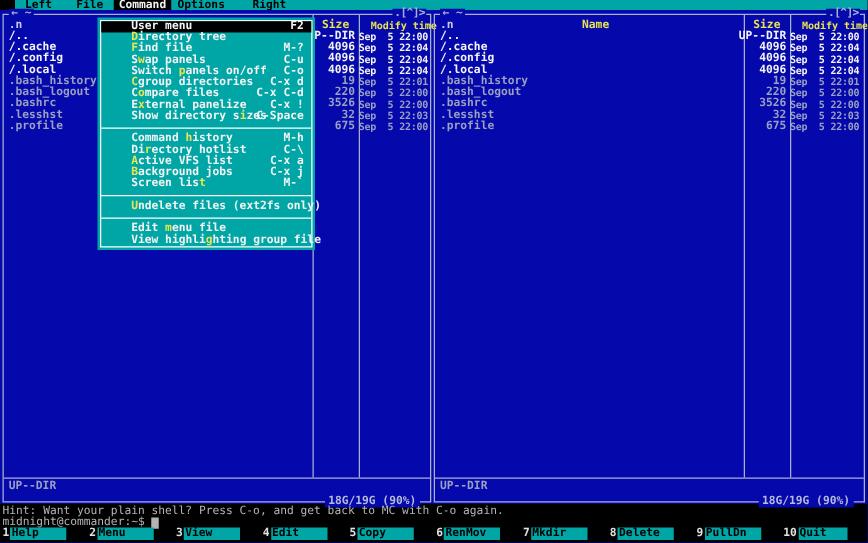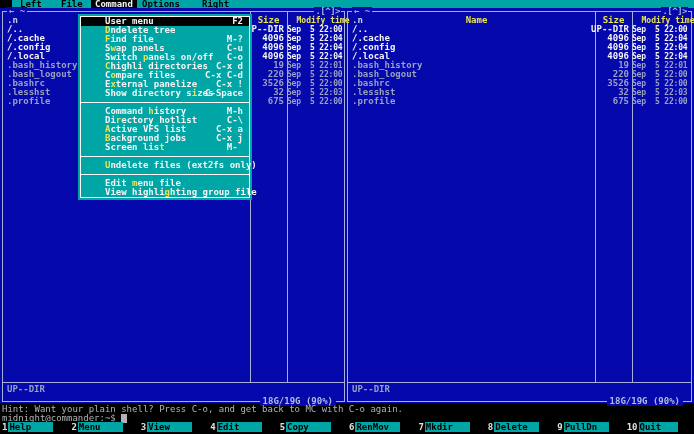--- a/index.html
+++ b/index.html
@@ -196,25 +196,25 @@
           <span class="rtime">Sep  5 22:00</span>
         </div>
       </div>
       <div class="pdivider"></div>
       <div class="ministatus">UP--DIR</div>
       <span class="pusage">18G/19G (90%)</span>
     </div>
   <div class="dropdown">
     <div class="dropdown-inner" id="dropdown-inner">
         <div class="mitem selected"><span class="pre">User menu</span><span class="hl"></span><span class="post"></span><span class="sc">F2</span></div>
-        <div class="mitem"><span class="pre"></span><span class="hl">D</span><span class="post">ndelete tree</span><span class="sc"></span></div>
+        <div class="mitem"><span class="pre"></span><span class="hl">D</span><span class="post">irectory tree</span><span class="sc"></span></div>
         <div class="mitem"><span class="pre"></span><span class="hl">F</span><span class="post">ind file</span><span class="sc">M-?</span></div>
         <div class="mitem"><span class="pre">S</span><span class="hl">w</span><span class="post">ap panels</span><span class="sc">C-u</span></div>
         <div class="mitem"><span class="pre">Switch </span><span class="hl">p</span><span class="post">anels on/off</span><span class="sc">C-o</span></div>
-        <div class="mitem"><span class="pre"></span><span class="hl">C</span><span class="post">highli directories</span><span class="sc">C-x d</span></div>
+        <div class="mitem"><span class="pre"></span><span class="hl">C</span><span class="post">group directories</span><span class="sc">C-x d</span></div>
         <div class="mitem"><span class="pre">C</span><span class="hl">o</span><span class="post">mpare files</span><span class="sc">C-x C-d</span></div>
         <div class="mitem"><span class="pre">E</span><span class="hl">x</span><span class="post">ternal panelize</span><span class="sc">C-x !</span></div>
         <div class="mitem"><span class="pre">Show directory s</span><span class="hl">i</span><span class="post">zes</span><span class="sc">C-Space</span></div>
         <div class="msep"></div>
         <div class="mitem"><span class="pre">Command </span><span class="hl">h</span><span class="post">istory</span><span class="sc">M-h</span></div>
         <div class="mitem"><span class="pre">Di</span><span class="hl">r</span><span class="post">ectory hotlist</span><span class="sc">C-\</span></div>
         <div class="mitem"><span class="pre"></span><span class="hl">A</span><span class="post">ctive VFS list</span><span class="sc">C-x a</span></div>
         <div class="mitem"><span class="pre"></span><span class="hl">B</span><span class="post">ackground jobs</span><span class="sc">C-x j</span></div>
         <div class="mitem"><span class="pre">Screen lis</span><span class="hl">t</span><span class="post"></span><span class="sc">M-`</span></div>
         <div class="msep"></div>

